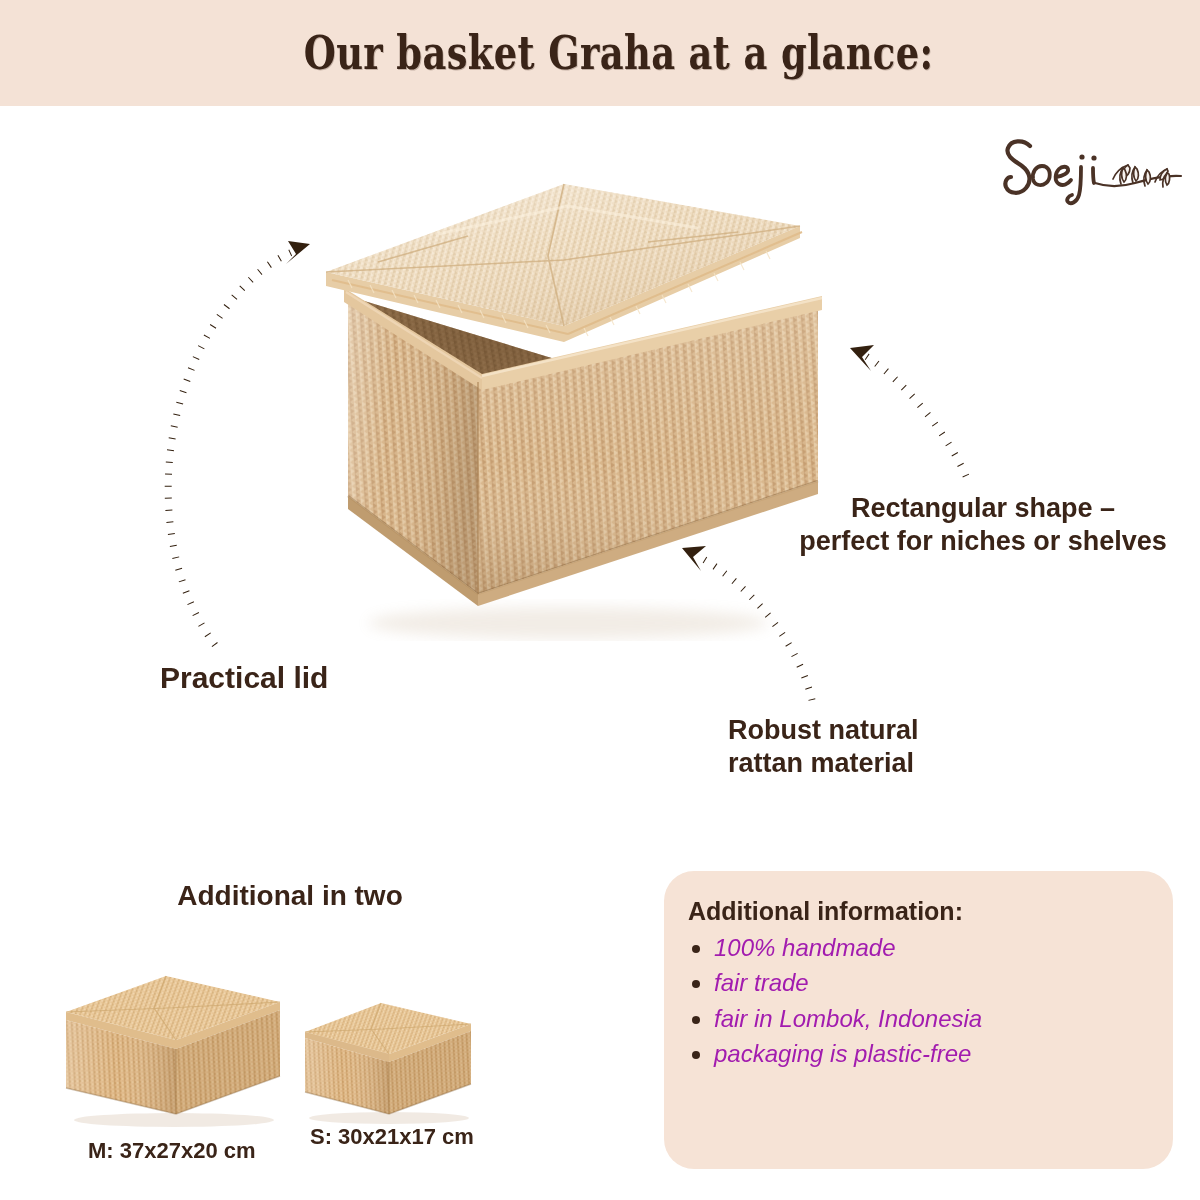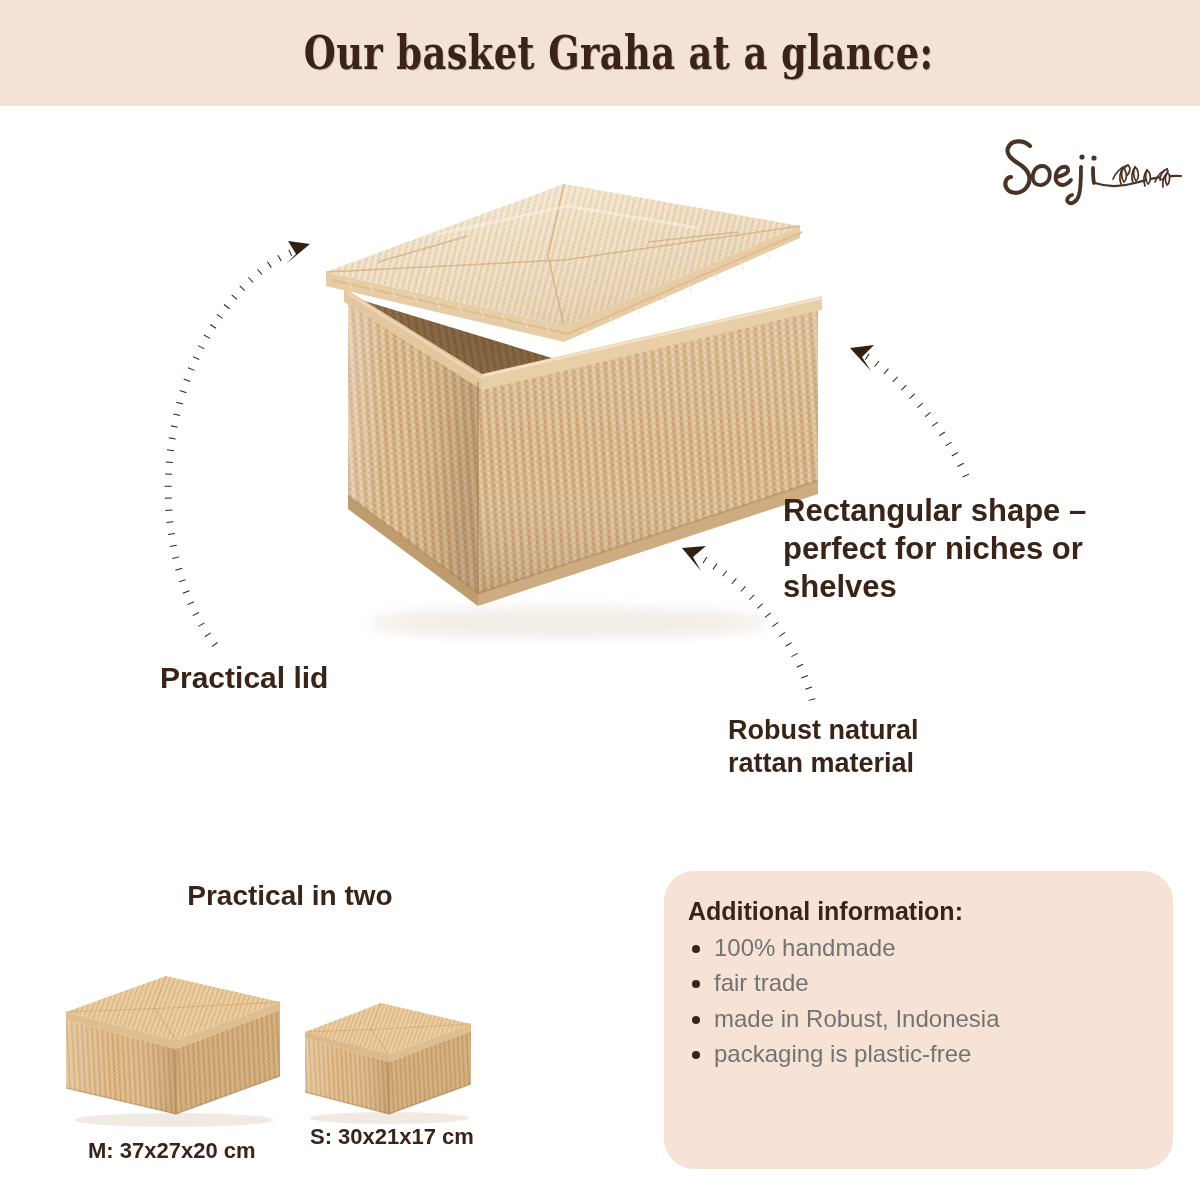--- a/index.html
+++ b/index.html
@@ -53,21 +53,21 @@
     position:absolute;
     font-family:"Liberation Sans", sans-serif;
     font-weight:bold;
     color:#3a2418;
     line-height:1.22;
   }
   #callout-lid{
     left:160px; top:660px; font-size:30px; white-space:nowrap;
   }
   #callout-shape{
-    left:783px; top:492px; font-size:31px; text-align:left; width:400px;
+    left:783px; top:492px; font-size:27px; text-align:center; width:400px;
   }
   #callout-material{
     left:728px; top:714px; font-size:27px; text-align:left; width:222px;
   }
 
   
   .sizes-heading{
     position:absolute; left:140px; top:878px; width:300px;
     text-align:center;
     font-family:"Liberation Sans", sans-serif;
@@ -96,24 +96,25 @@
     padding:26px 39px 0 24px;
   }
   .info-title{
     font-family:"Liberation Sans", sans-serif;
     font-weight:bold; font-size:25px; color:#3a2418;
     margin-bottom:4px;
   }
   .info-list{ list-style:none; }
   .info-list li{
     font-family:"Liberation Sans", sans-serif;
-    font-size:24px; color:#737373;
+    font-size:24px; color:#a21caf;
     line-height:1.47;
     padding-left:26px;
     position:relative;
+    font-style:italic;
   }
   .info-list li::before{
     content:"";
     position:absolute; left:4px; top:15px;
     width:8px; height:8px; border-radius:50%;
     background:#3a2418;
   }
 </style>
 </head>
 <body>
@@ -306,21 +307,21 @@
   <div>Rectangular shape –</div>
   <div>perfect for niches or shelves</div>
 </div>
 
 <div class="callout" id="callout-material">
   <div>Robust natural</div>
   <div>rattan material</div>
 </div>
 
 <div class="sizes-heading">
-  <div>Practical in two</div>
+  <div>Additional in two</div>
 </div>
 
 <div class="size-basket-m">
   <svg viewBox="0 0 230 160" xmlns="http://www.w3.org/2000/svg">
     <defs>
       <pattern id="wM" width="5" height="4" patternUnits="userSpaceOnUse" patternTransform="rotate(-3)">
         <rect width="5" height="4" fill="#dcb482"></rect>
         <path d="M0 0 L2.5 2 L0 4 Z" fill="#c79a62" opacity=".8"></path>
         <path d="M2.5 0 L5 2 L2.5 4 Z" fill="#eed2a8" opacity=".6"></path>
       </pattern>
@@ -393,16 +394,16 @@
 </div>
 
 <div class="size-label" id="size-label-m">M: 37x27x20 cm</div>
 <div class="size-label" id="size-label-s">S: 30x21x17 cm</div>
 
 <div class="info-card">
   <div class="info-title">Additional information:</div>
   <ul class="info-list">
     <li>100% handmade</li>
     <li>fair trade</li>
-    <li>made in Robust, Indonesia</li>
+    <li>fair in Lombok, Indonesia</li>
     <li>packaging is plastic-free</li>
   </ul>
 </div>
 
 </body></html>

